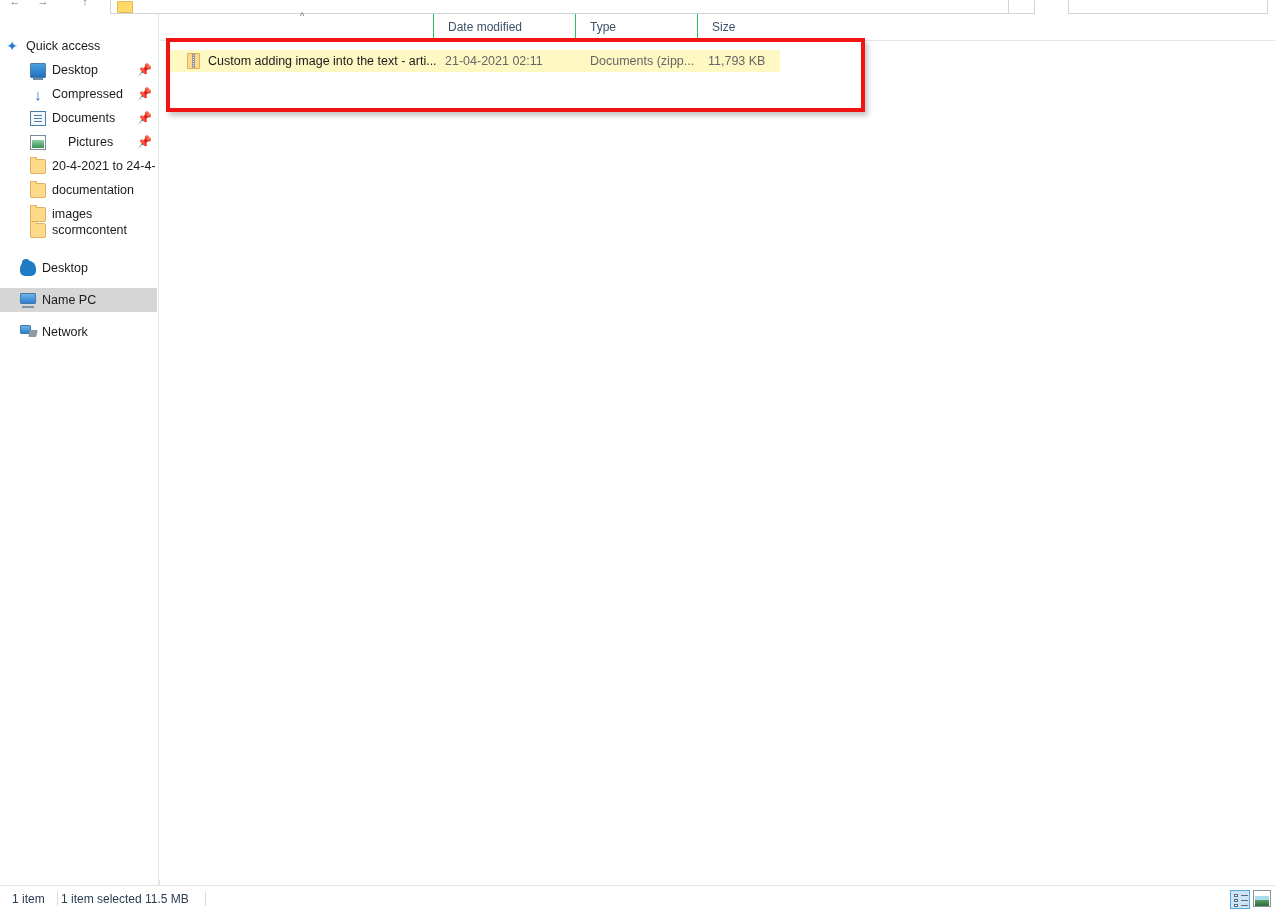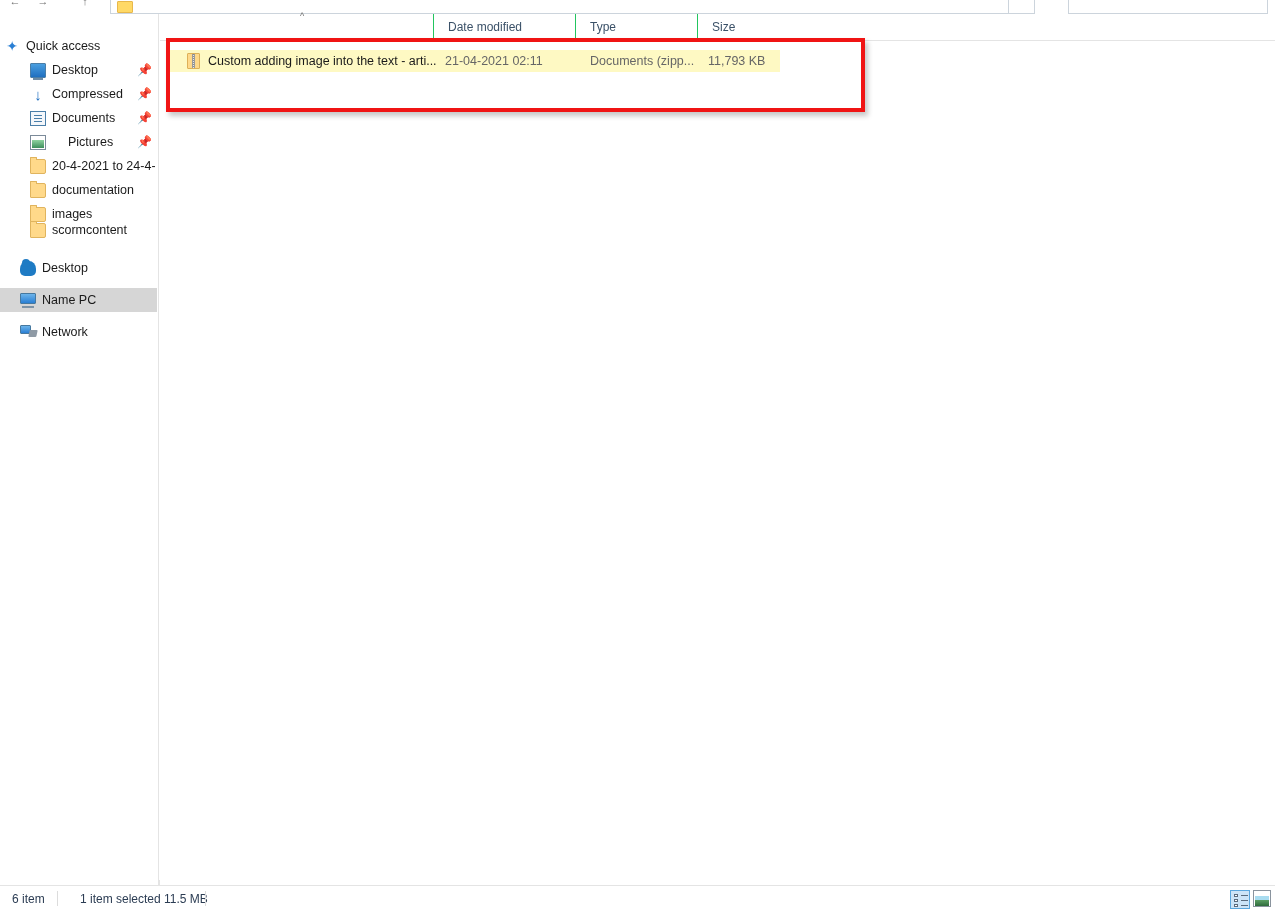--- a/index.html
+++ b/index.html
@@ -366,21 +366,21 @@
     white-space: nowrap;
   }
   #status-div-1 {
     position: absolute;
     left: 57px; top: 5px;
     width: 1px; height: 15px;
     background: #dcdcdc;
   }
   #status-selected {
     position: absolute;
-    left: 80px; top: 6px;
+    left: 61px; top: 6px;
     font-size: 12px;
     color: #2b3c53;
     white-space: nowrap;
     text-align: center;
   }
   #status-div-2 {
     position: absolute;
     left: 205px; top: 5px;
     width: 1px; height: 15px;
     background: #dcdcdc;
@@ -517,21 +517,21 @@
     <div class="cell" id="cell-date">21-04-2021 02:11</div>
     <div class="cell" id="cell-type">Documents (zipp...</div>
     <div class="cell" id="cell-size">11,793 KB</div>
   </div>
 </div>
 
 <div id="annotation-box"></div>
 
 <div id="status-bar">
   <div id="status-sep-top"></div>
-  <div id="status-count">6 item</div>
+  <div id="status-count">1 item</div>
   <div id="status-div-1"></div>
   <div id="status-selected">1 item selected  11.5 MB</div>
   <div id="status-div-2"></div>
   <div id="view-details-button">
     <span class="dv-left"></span>
     <span class="dv-right"></span>
   </div>
   <div id="view-icons-button"></div>
 </div>
 

